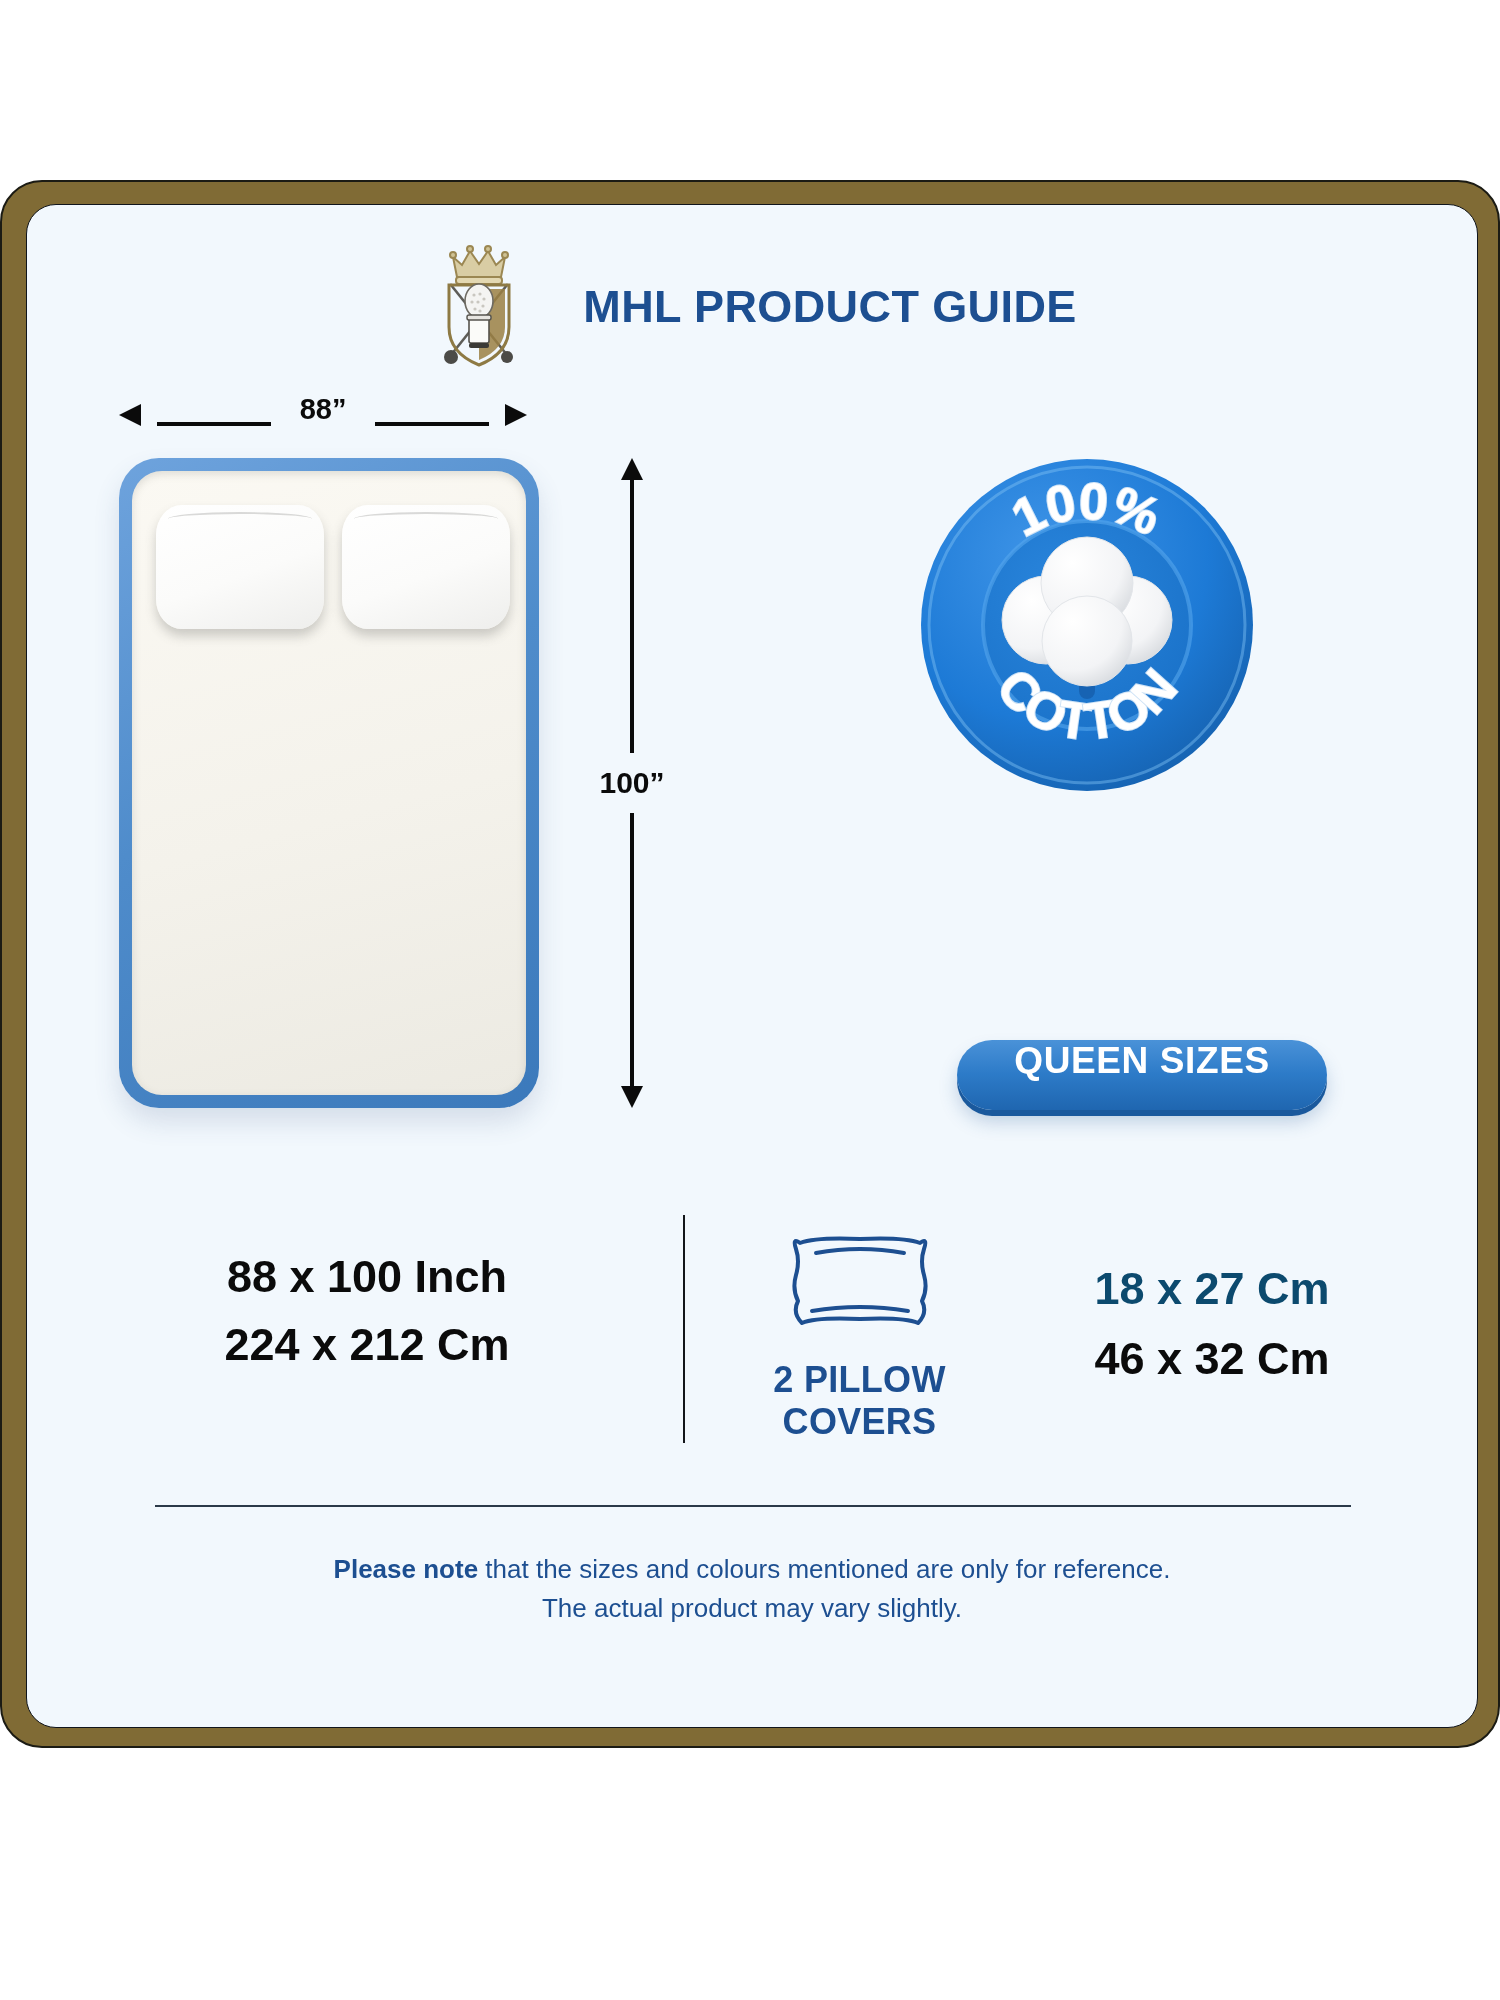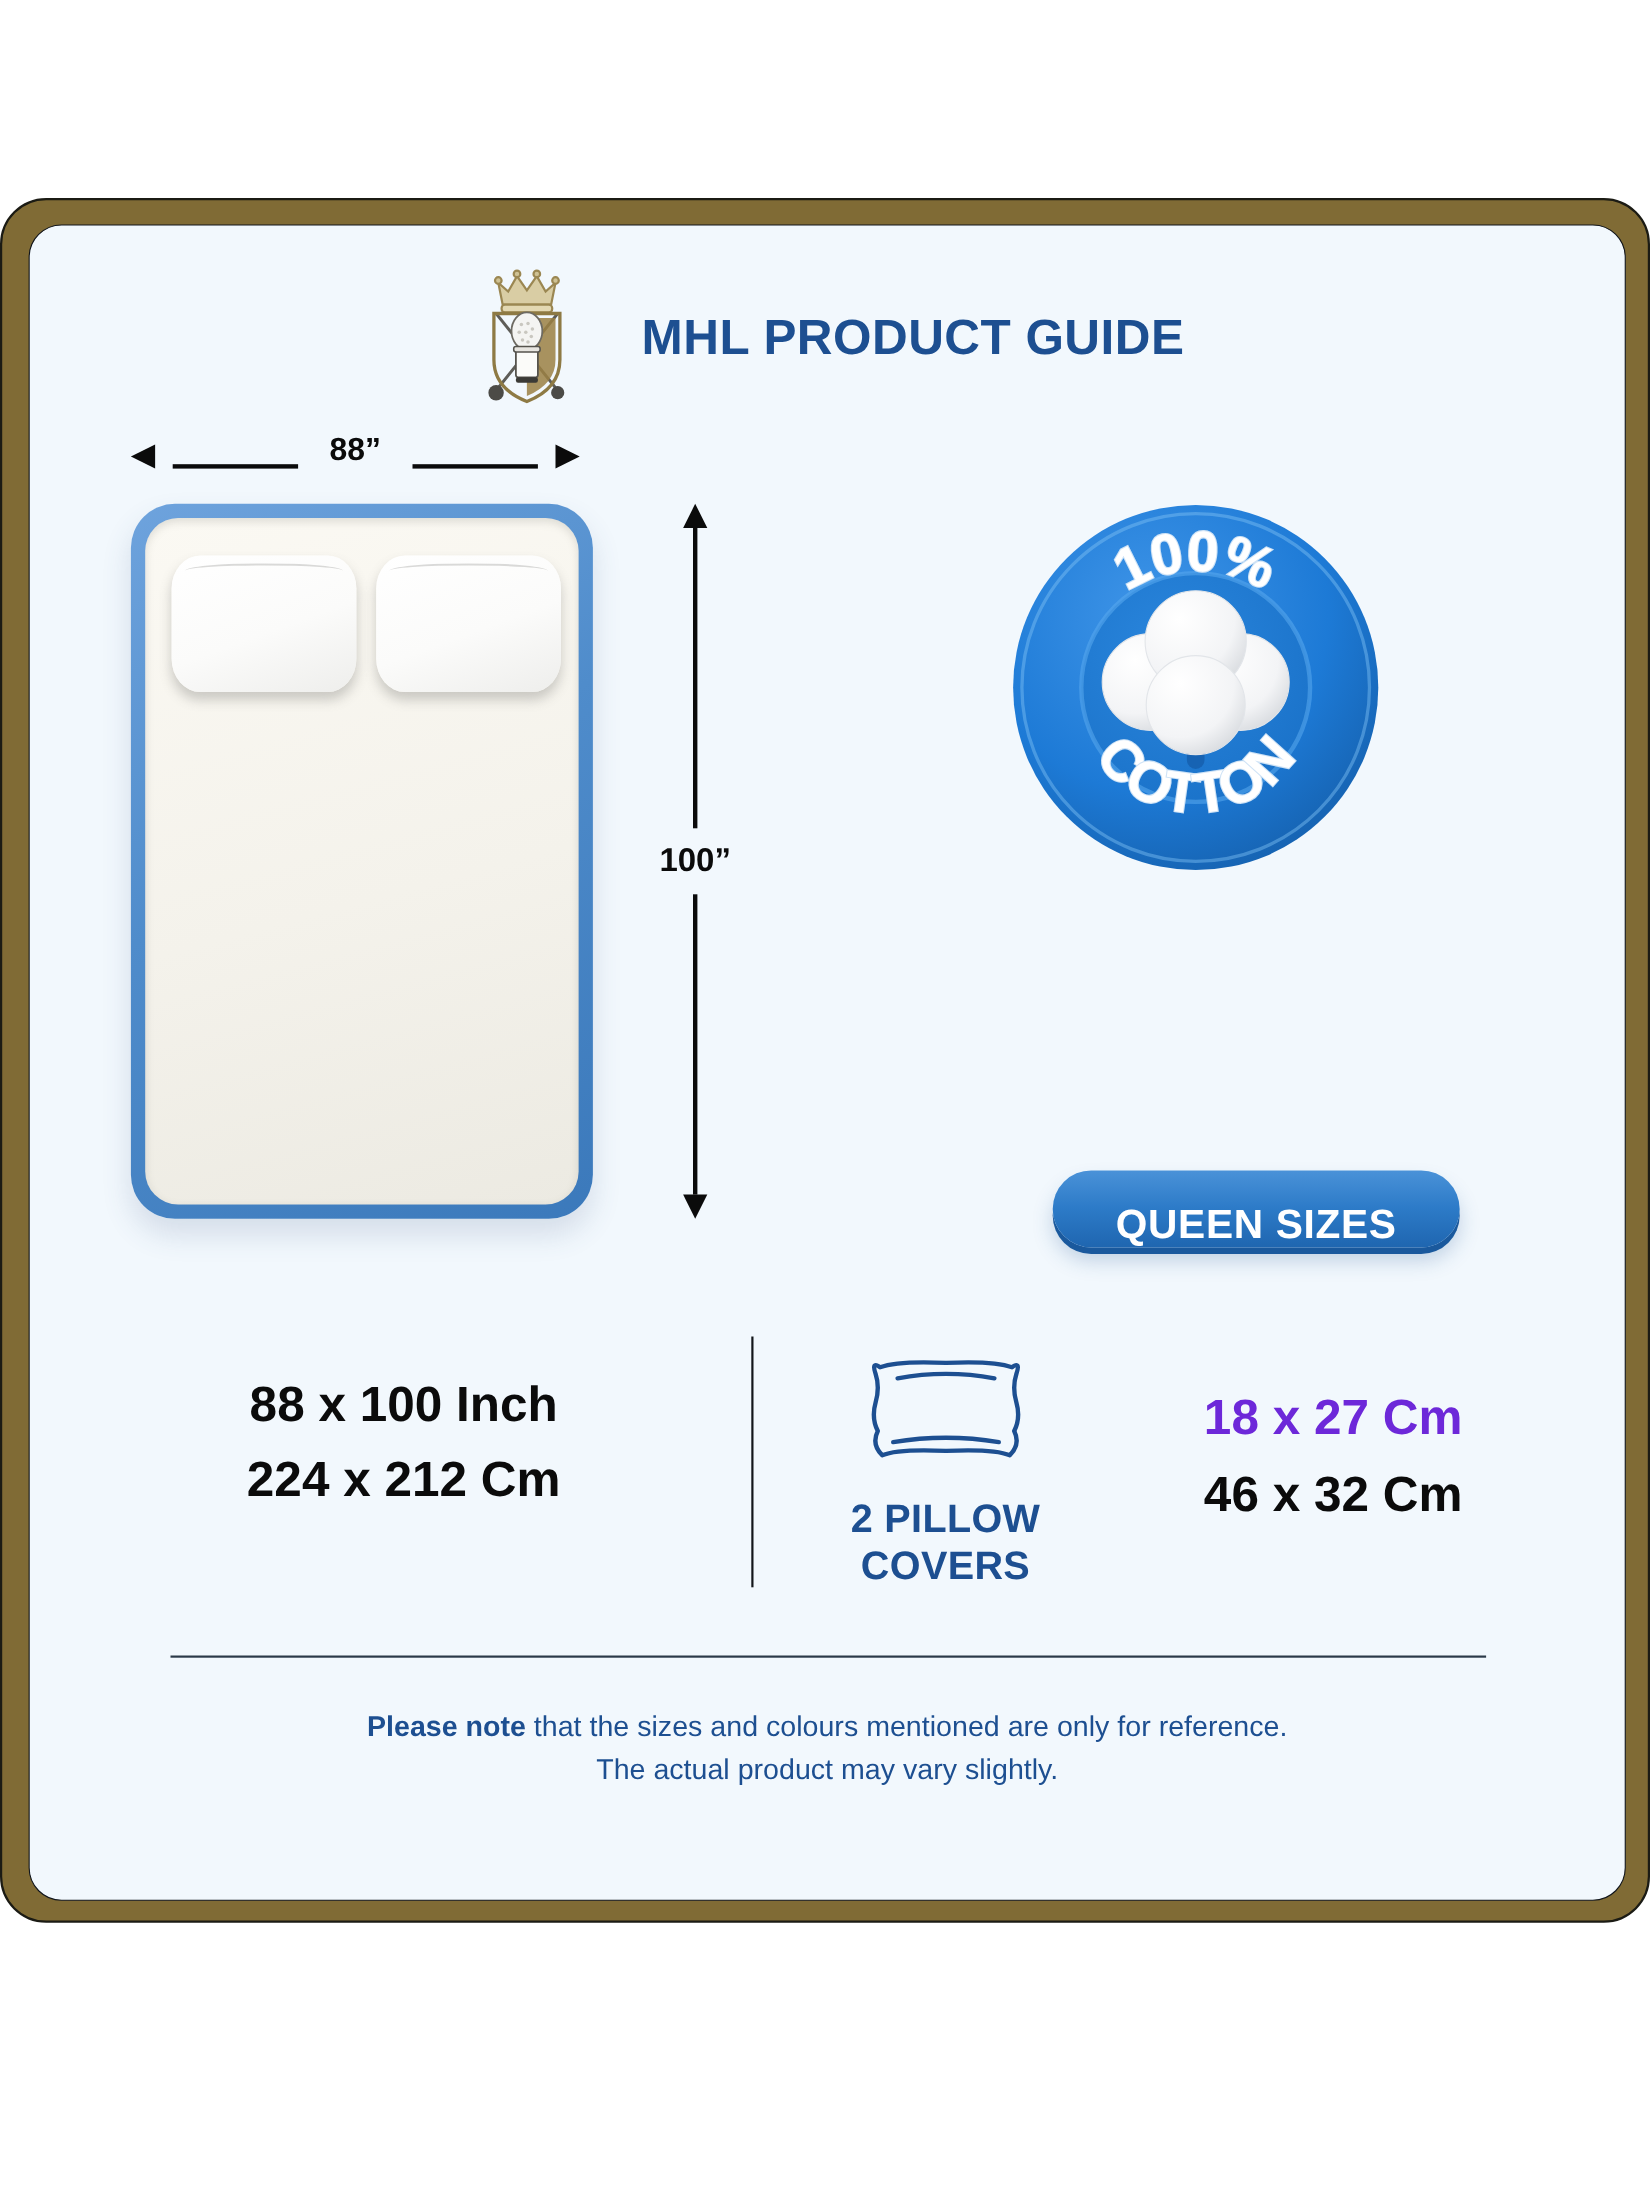--- a/index.html
+++ b/index.html
@@ -134,26 +134,26 @@
   }
 
   
   #cotton-badge {
     position: absolute; left: 890px; top: 250px;
     width: 340px; height: 340px;
   }
 
   
   #queen-pill {
-    position: absolute; left: 930px; top: 859px;
+    position: absolute; left: 930px; top: 835px;
     width: 370px; height: 70px;
     border-radius: 36px;
     background: linear-gradient(180deg,#4a92d8 0%,#2d7bc8 48%,#1f66b0 100%);
     box-shadow: 0 6px 0 #1a599d, 0 12px 18px rgba(40,90,150,.25);
-    display: flex; align-items: flex-end; justify-content: center;
+    display: flex; align-items: flex-start; justify-content: center;
   }
   #queen-pill-label {
     color: #ffffff; font-size: 37px; font-weight: bold; letter-spacing: .6px;
   }
 
   
   #specs { position: absolute; left: 0; top: 1020px; width: 100%; height: 240px; }
 
   #lw-block {
     position: absolute; left: 40px; top: 0; width: 600px;
@@ -175,21 +175,21 @@
   }
   #pillow-icon { width: 156px; height: 112px; }
   #pillow-caption {
     margin-top: 16px; font-size: 36px; font-weight: bold;
     color: #1d4f91; line-height: 1.18; letter-spacing: .3px;
   }
 
   #pillow-sizes {
     position: absolute; left: 985px; top: 38px; width: 400px; text-align: center;
   }
-  #pc-cm-small { font-size: 45px; font-weight: bold; color: #6d28d9; }
+  #pc-cm-small { font-size: 45px; font-weight: bold; color: #0c4a6e; }
   #pc-cm-large { font-size: 45px; font-weight: bold; color: #0b0b0b; margin-top: 18px; }
 
   
   #footer-rule {
     position: absolute; left: 128px; top: 1300px;
     width: 1196px; height: 2px; background: #2c3a49;
   }
   #footer-note {
     position: absolute; left: 0; top: 1345px; width: 100%;
     text-align: center; color: #1d4f91;

